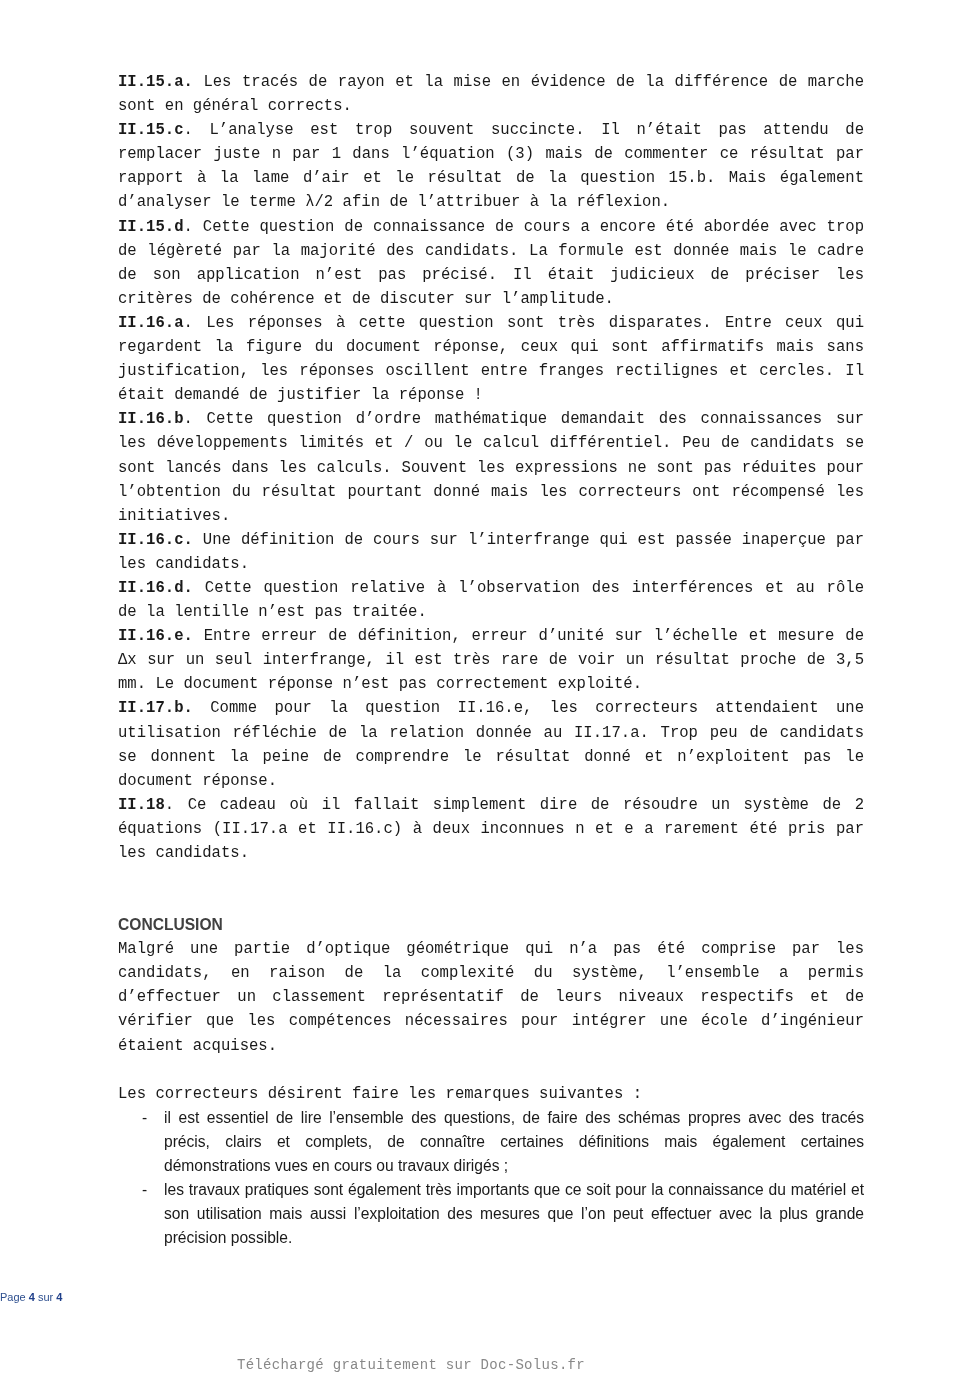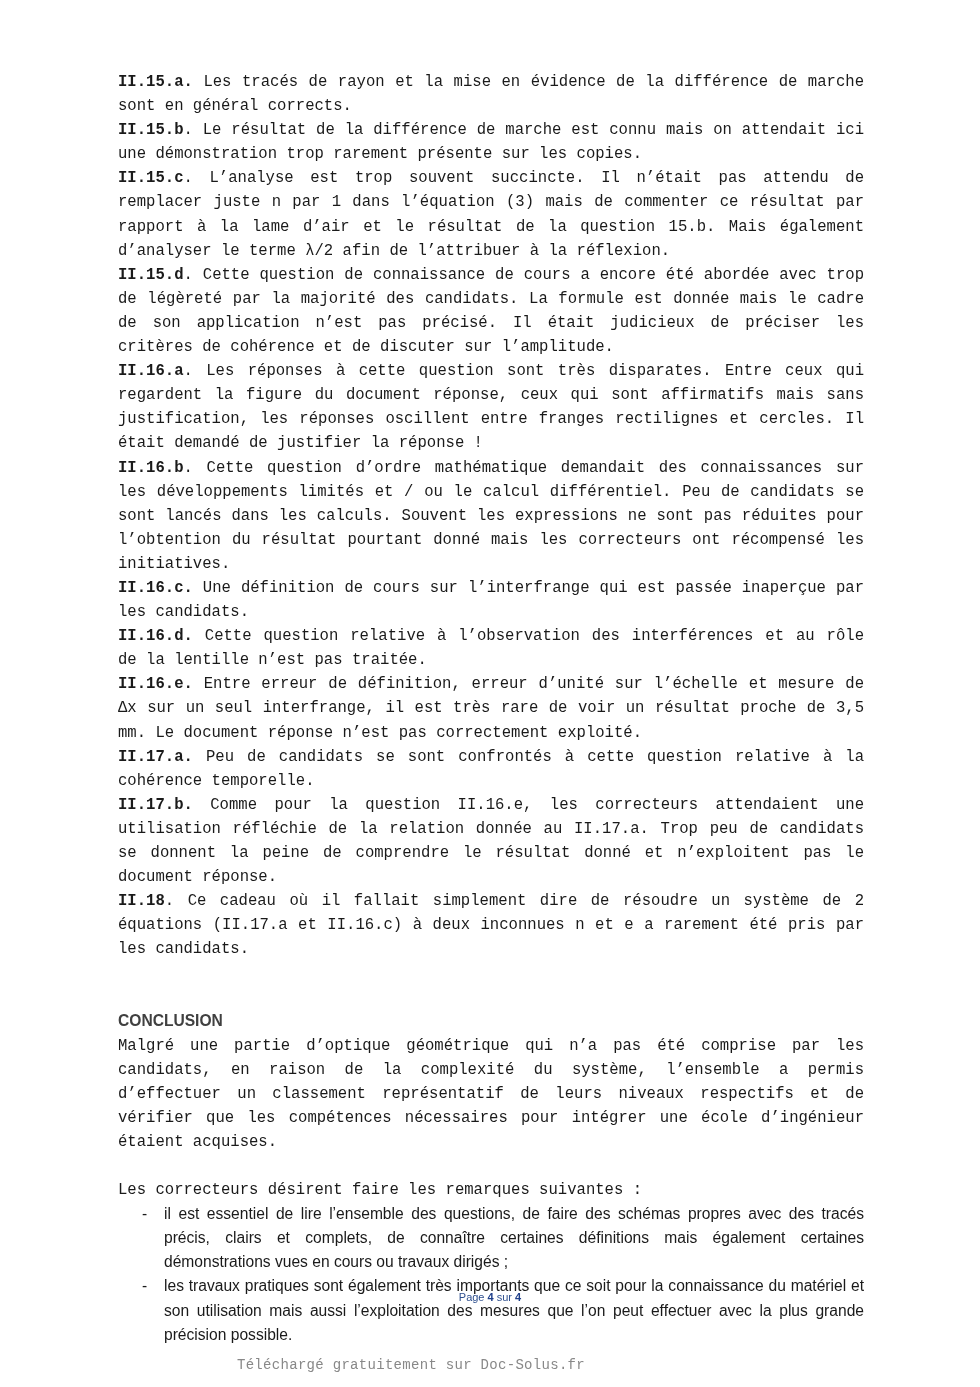--- a/index.html
+++ b/index.html
@@ -8,41 +8,39 @@
   .content { position: absolute; left: 118px; top: 70px; width: 746px;
              font-size: 15.6px; line-height: 24.1px; text-align: justify; }
   .para { margin: 0; font-family: Liberation Mono, monospace; }
   .label { font-weight: bold; }
   .gap1 { height: 48px; }
   .heading { color: #404040; font-weight: bold; margin: 0; }
   .gap2 { height: 24px; }
   ul.remarks { list-style: none; margin: 0; padding: 0; }
   ul.remarks li { position: relative; padding-left: 46px; }
   ul.remarks li .dash { position: absolute; left: 24px; top: 0; }
-  .pager { position: absolute; left: 0; width: 980px; top: 1291px; text-align: center;
+  .pager { position: absolute; left: 0; width: 980px; top: 1291px; 
            font-size: 11px; color: #2e4f8e; }
   .pager b { font-weight: bold; color: #1f3f8a; }
   .footer { position: absolute; left: 0; width: 822px; top: 1357px; text-align: center;
             font-family: "Liberation Mono", monospace; font-size: 14px; color: #888888; letter-spacing: 0.3px; }
 </style>
 </head>
 <body>
 
 <div class="content">
   <div>
     <p class="para"><span class="label">II.15.a.</span><span> Les tracés de rayon et la mise en évidence de la différence de marche sont en général corrects.</span></p>
-    <p class="para"><span class="label">II.15.b</span><span>. Le résultat de la différence de marche est connu mais on attendait ici une démonstration trop rarement présente sur les copies.</span></p>
     <p class="para"><span class="label">II.15.c</span><span>. L’analyse est trop souvent succincte. Il n’était pas attendu de remplacer juste n par 1 dans l’équation (3) mais de commenter ce résultat par rapport à la lame d’air et le résultat de la question 15.b. Mais également d’analyser le terme λ/2 afin de l’attribuer à la réflexion.</span></p>
     <p class="para"><span class="label">II.15.d</span><span>. Cette question de connaissance de cours a encore été abordée avec trop de légèreté par la majorité des candidats. La formule est donnée mais le cadre de son application n’est pas précisé. Il était judicieux de préciser les critères de cohérence et de discuter sur l’amplitude.</span></p>
     <p class="para"><span class="label">II.16.a</span><span>. Les réponses à cette question sont très disparates. Entre ceux qui regardent la figure du document réponse, ceux qui sont affirmatifs mais sans justification, les réponses oscillent entre franges rectilignes et cercles. Il était demandé de justifier la réponse !</span></p>
     <p class="para"><span class="label">II.16.b</span><span>. Cette question d’ordre mathématique demandait des connaissances sur les développements limités et / ou le calcul différentiel. Peu de candidats se sont lancés dans les calculs. Souvent les expressions ne sont pas réduites pour l’obtention du résultat pourtant donné mais les correcteurs ont récompensé les initiatives.</span></p>
     <p class="para"><span class="label">II.16.c.</span><span> Une définition de cours sur l’interfrange qui est passée inaperçue par les candidats.</span></p>
     <p class="para"><span class="label">II.16.d.</span><span> Cette question relative à l’observation des interférences et au rôle de la lentille n’est pas traitée.</span></p>
     <p class="para"><span class="label">II.16.e.</span><span> Entre erreur de définition, erreur d’unité sur l’échelle et mesure de Δx sur un seul interfrange, il est très rare de voir un résultat proche de 3,5 mm. Le document réponse n’est pas correctement exploité.</span></p>
-    <p class="para"><span class="label">II.17.a.</span><span> Peu de candidats se sont confrontés à cette question relative à la cohérence temporelle.</span></p>
     <p class="para"><span class="label">II.17.b.</span><span> Comme pour la question II.16.e, les correcteurs attendaient une utilisation réfléchie de la relation donnée au II.17.a. Trop peu de candidats se donnent la peine de comprendre le résultat donné et n’exploitent pas le document réponse.</span></p>
     <p class="para"><span class="label">II.18</span><span>. Ce cadeau où il fallait simplement dire de résoudre un système de 2 équations (II.17.a et II.16.c) à deux inconnues n et e a rarement été pris par les candidats.</span></p>
   </div>
 
   <div class="gap1"></div>
 
   <div>
     <p class="heading">CONCLUSION</p>
     <p class="para">Malgré une partie d’optique géométrique qui n’a pas été comprise par les candidats, en raison de la complexité du système, l’ensemble a permis d’effectuer un classement représentatif de leurs niveaux respectifs et de vérifier que les compétences nécessaires pour intégrer une école d’ingénieur étaient acquises.</p>
     <div class="gap2"></div>

